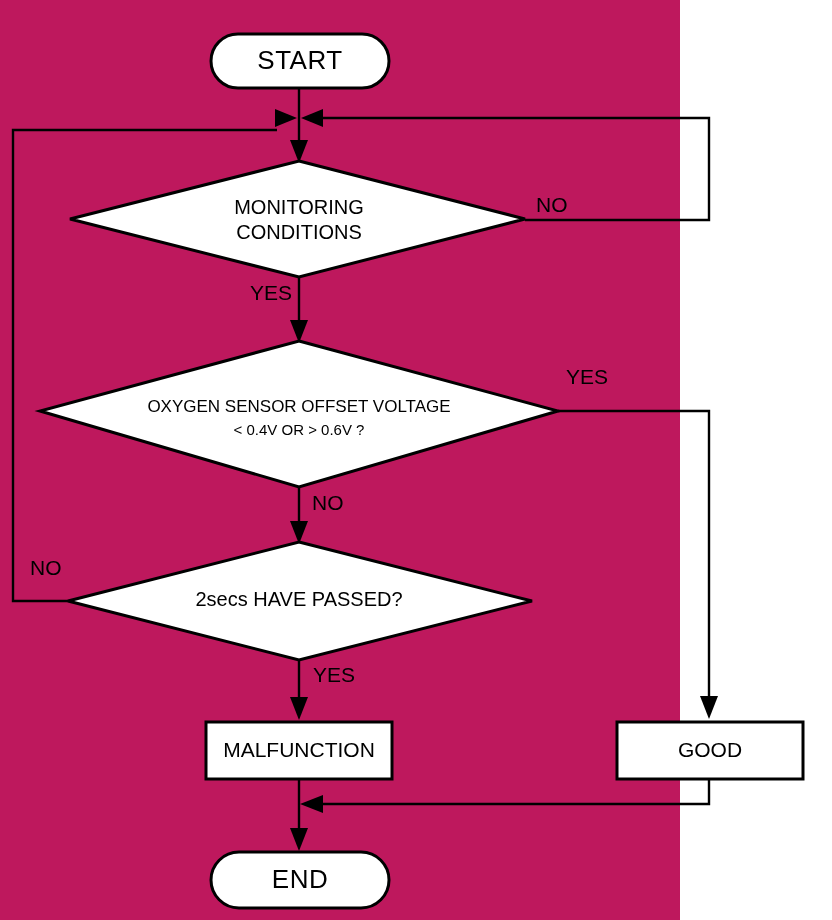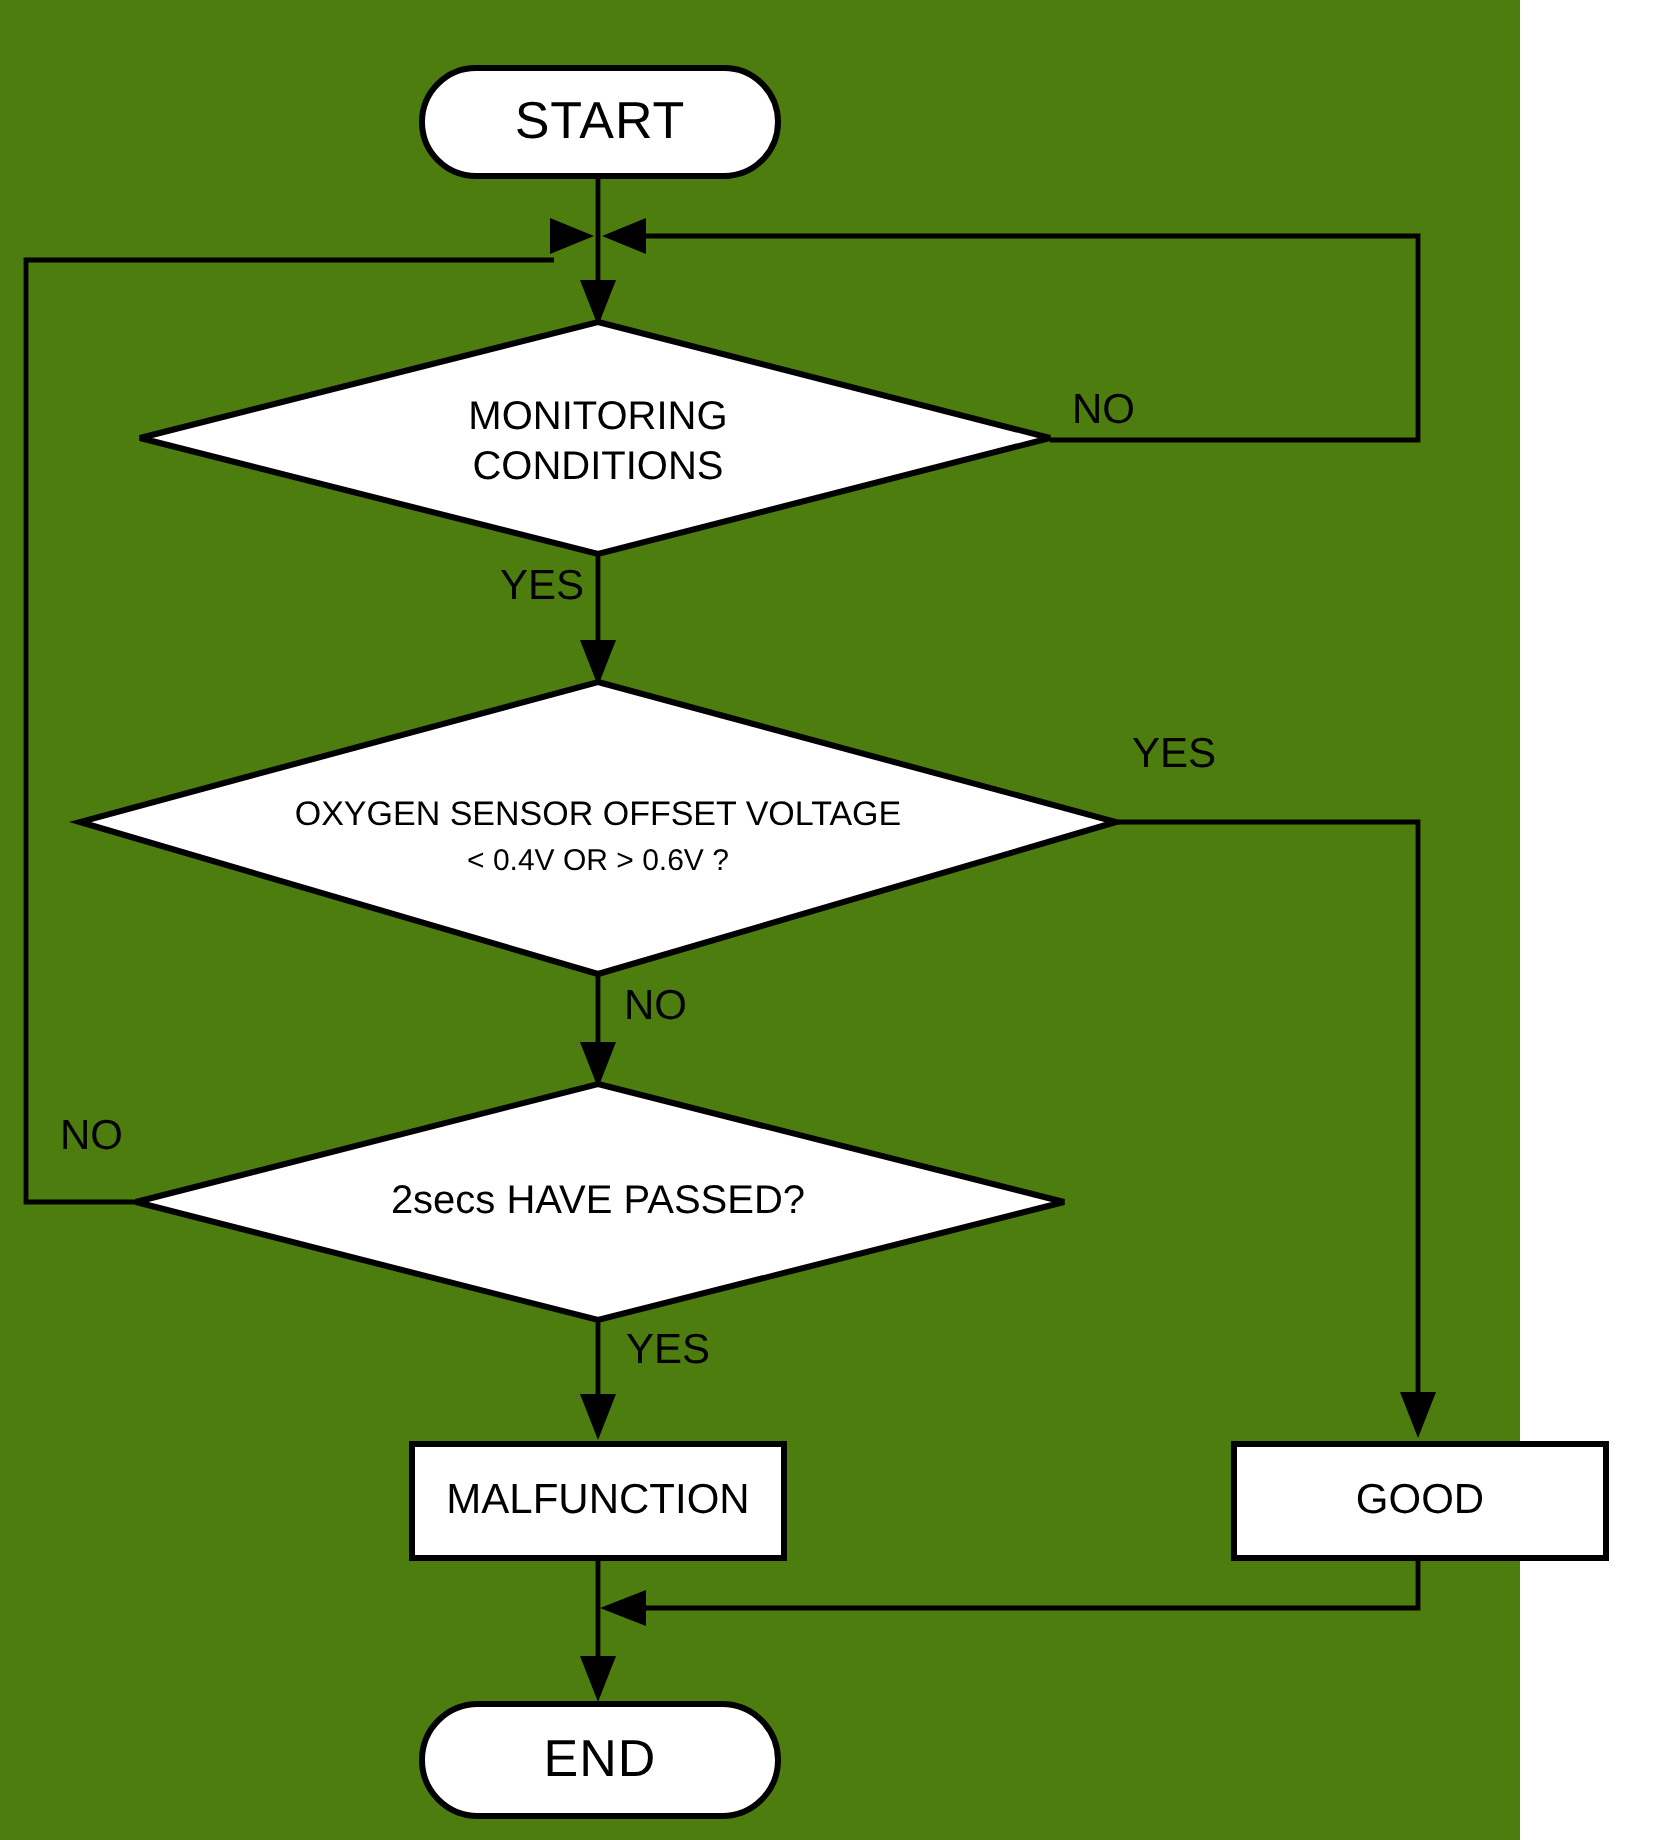--- a/index.html
+++ b/index.html
@@ -9,23 +9,23 @@
     background: #ffffff;
   }
   body {
     width: 832px;
     height: 920px;
     overflow: hidden;
     font-family: "Liberation Sans", sans-serif;
   }
   #flow-root {
     position: relative;
-    width: 760px;
+    width: 680px;
     height: 920px;
-    background: #4d7c0f;
+    background: #be185d;
   }
   svg#flow-svg {
     display: block;
     width: 832px;
     height: 920px;
   }
   .shape-outline {
     fill: #ffffff;
     stroke: #000000;
     stroke-width: 3;

